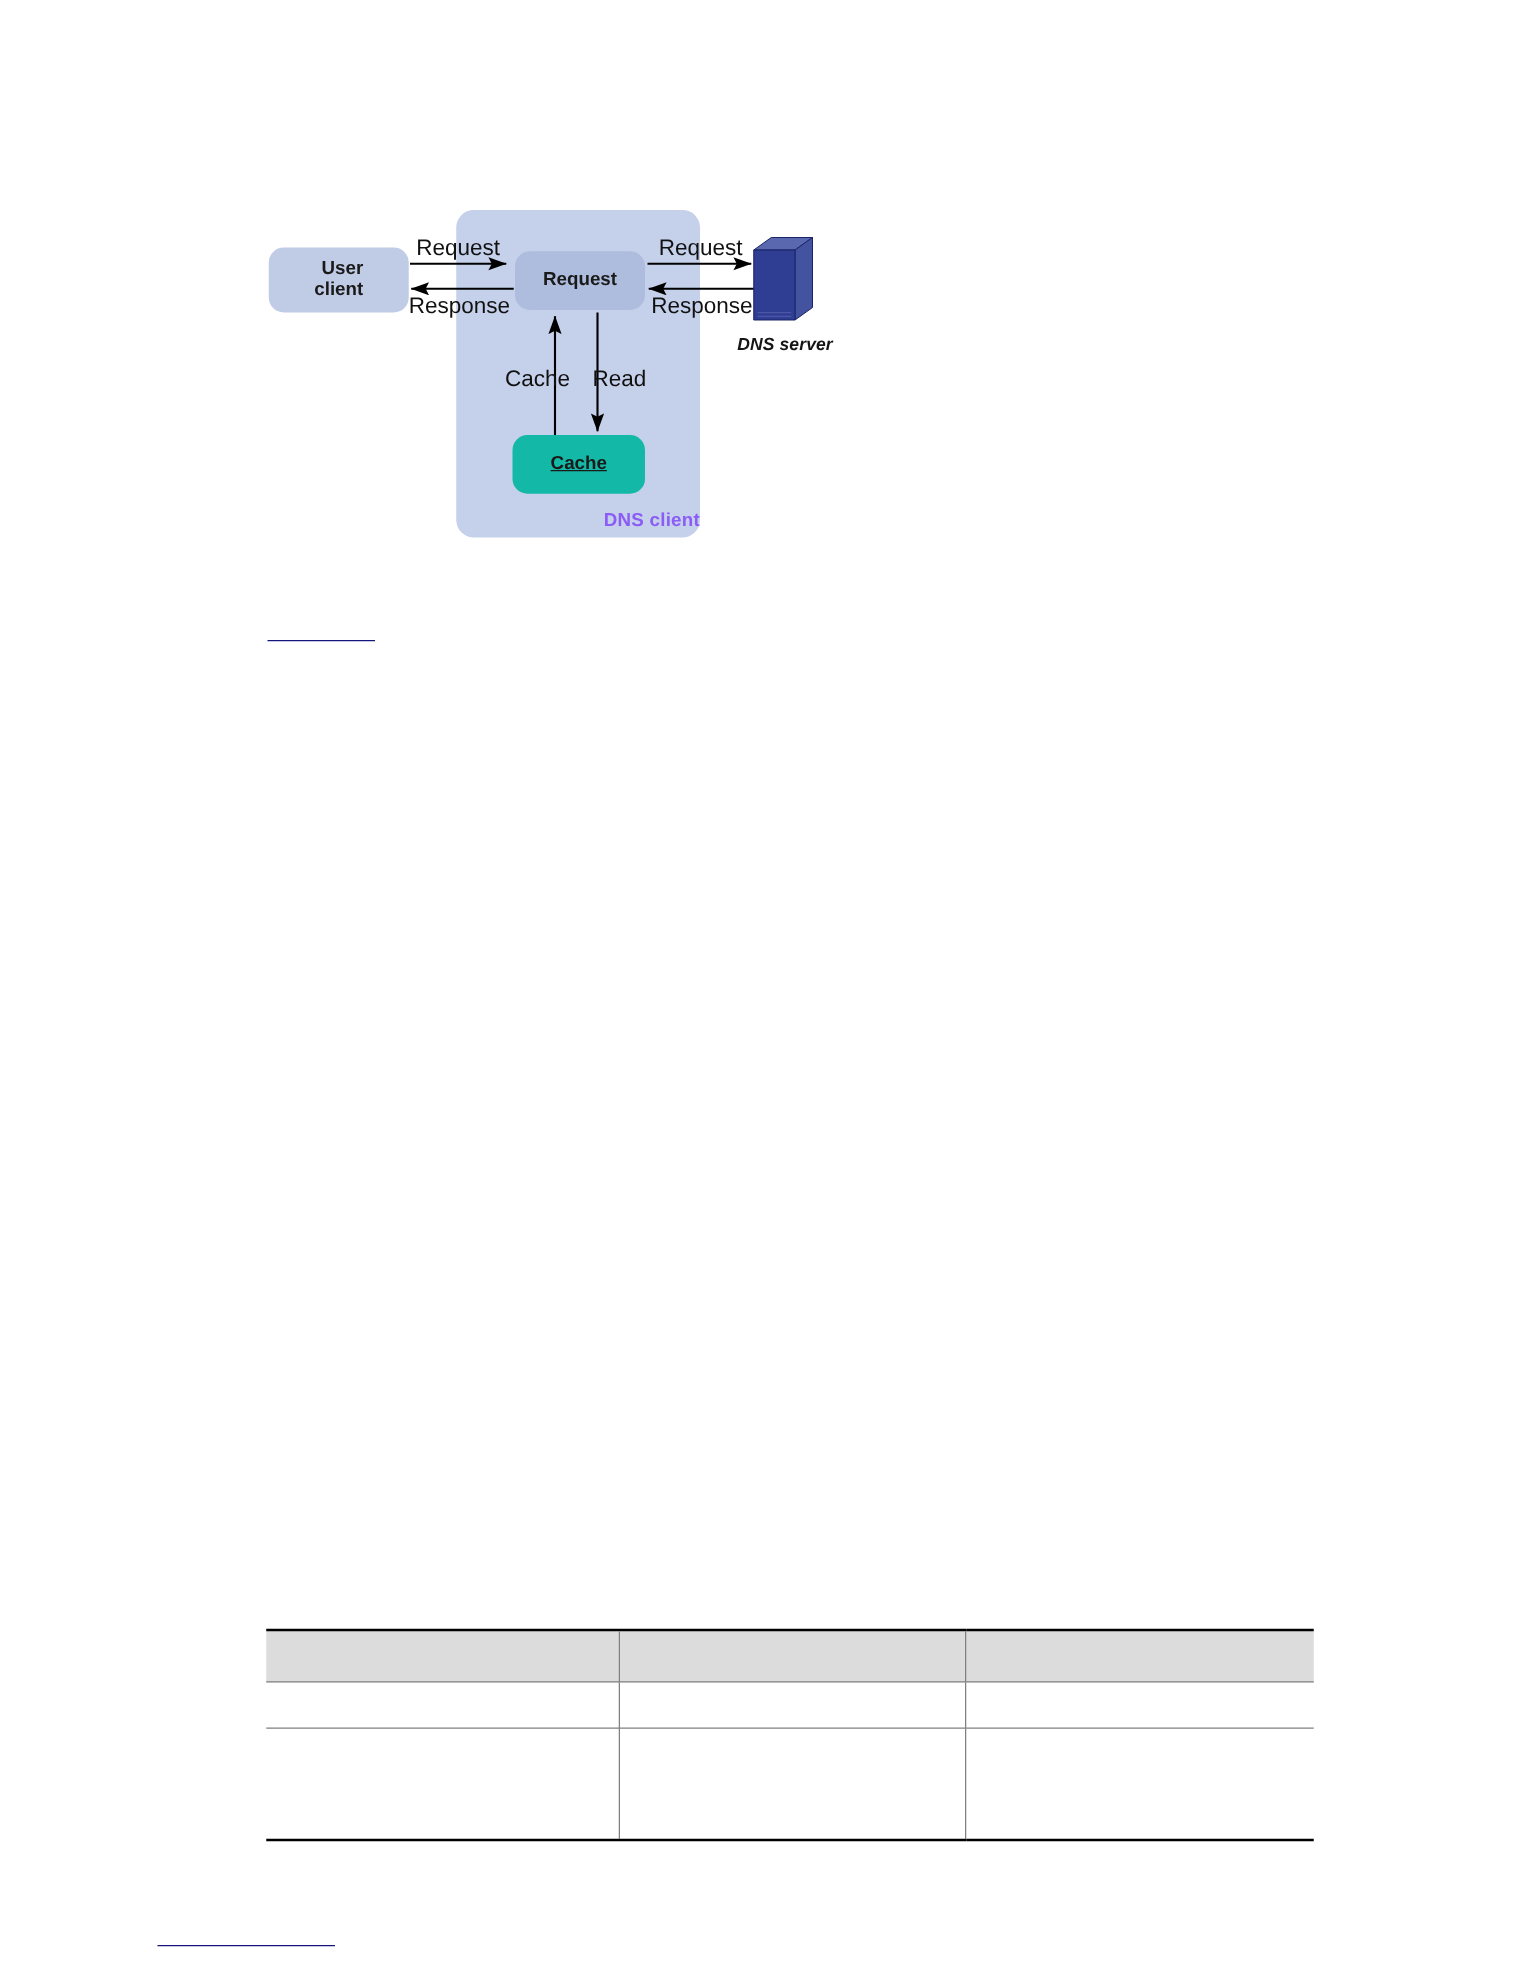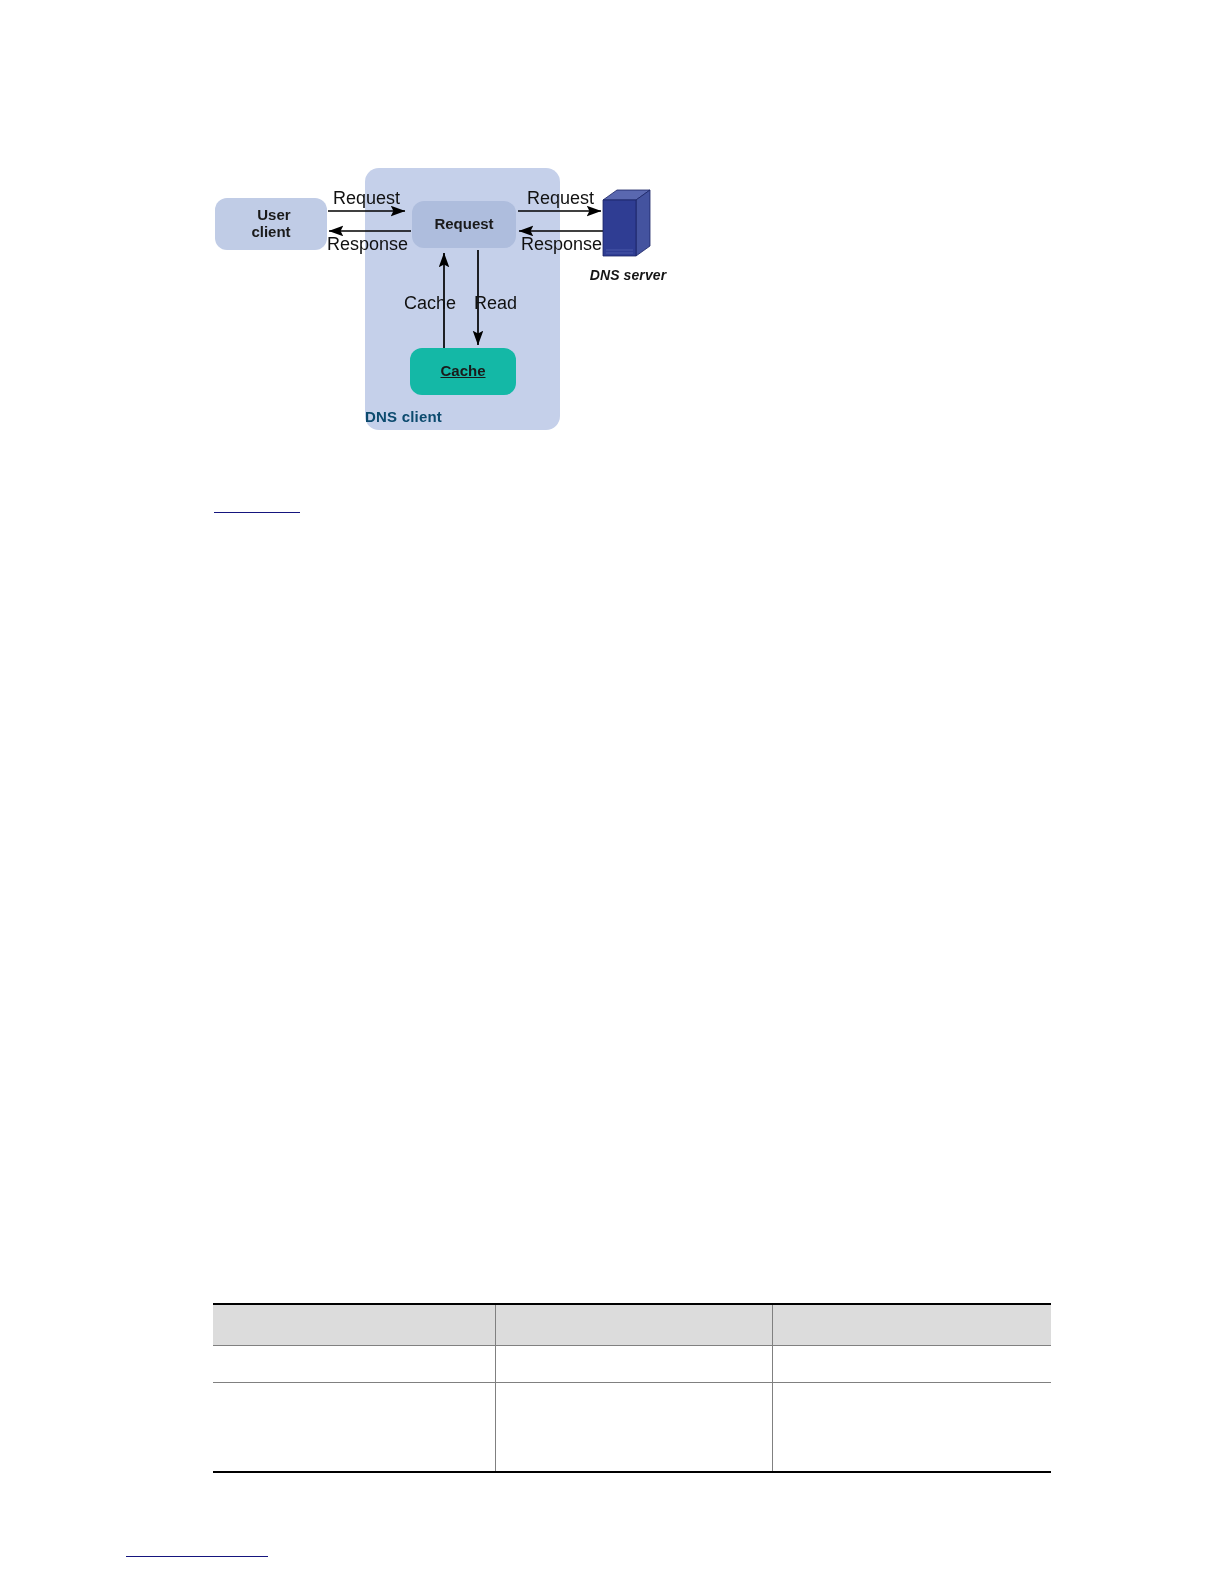--- a/index.html
+++ b/index.html
@@ -40,24 +40,24 @@
     height: 262px;
     background: #c5d0ea;
     border-radius: 14px;
   }
 
   .dns-client-label {
     position: absolute;
     left: 160px;
     top: 248px;
     width: 195px;
-    text-align: left;
+    text-align: right;
     font-size: 15px;
     font-weight: bold;
-    color: #0c4a6e;
+    color: #8b5cf6;
     letter-spacing: 0.2px;
   }
 
   
   .node {
     position: absolute;
     background: #b9c6e2;
     border-radius: 12px;
     display: flex;
     align-items: center;

